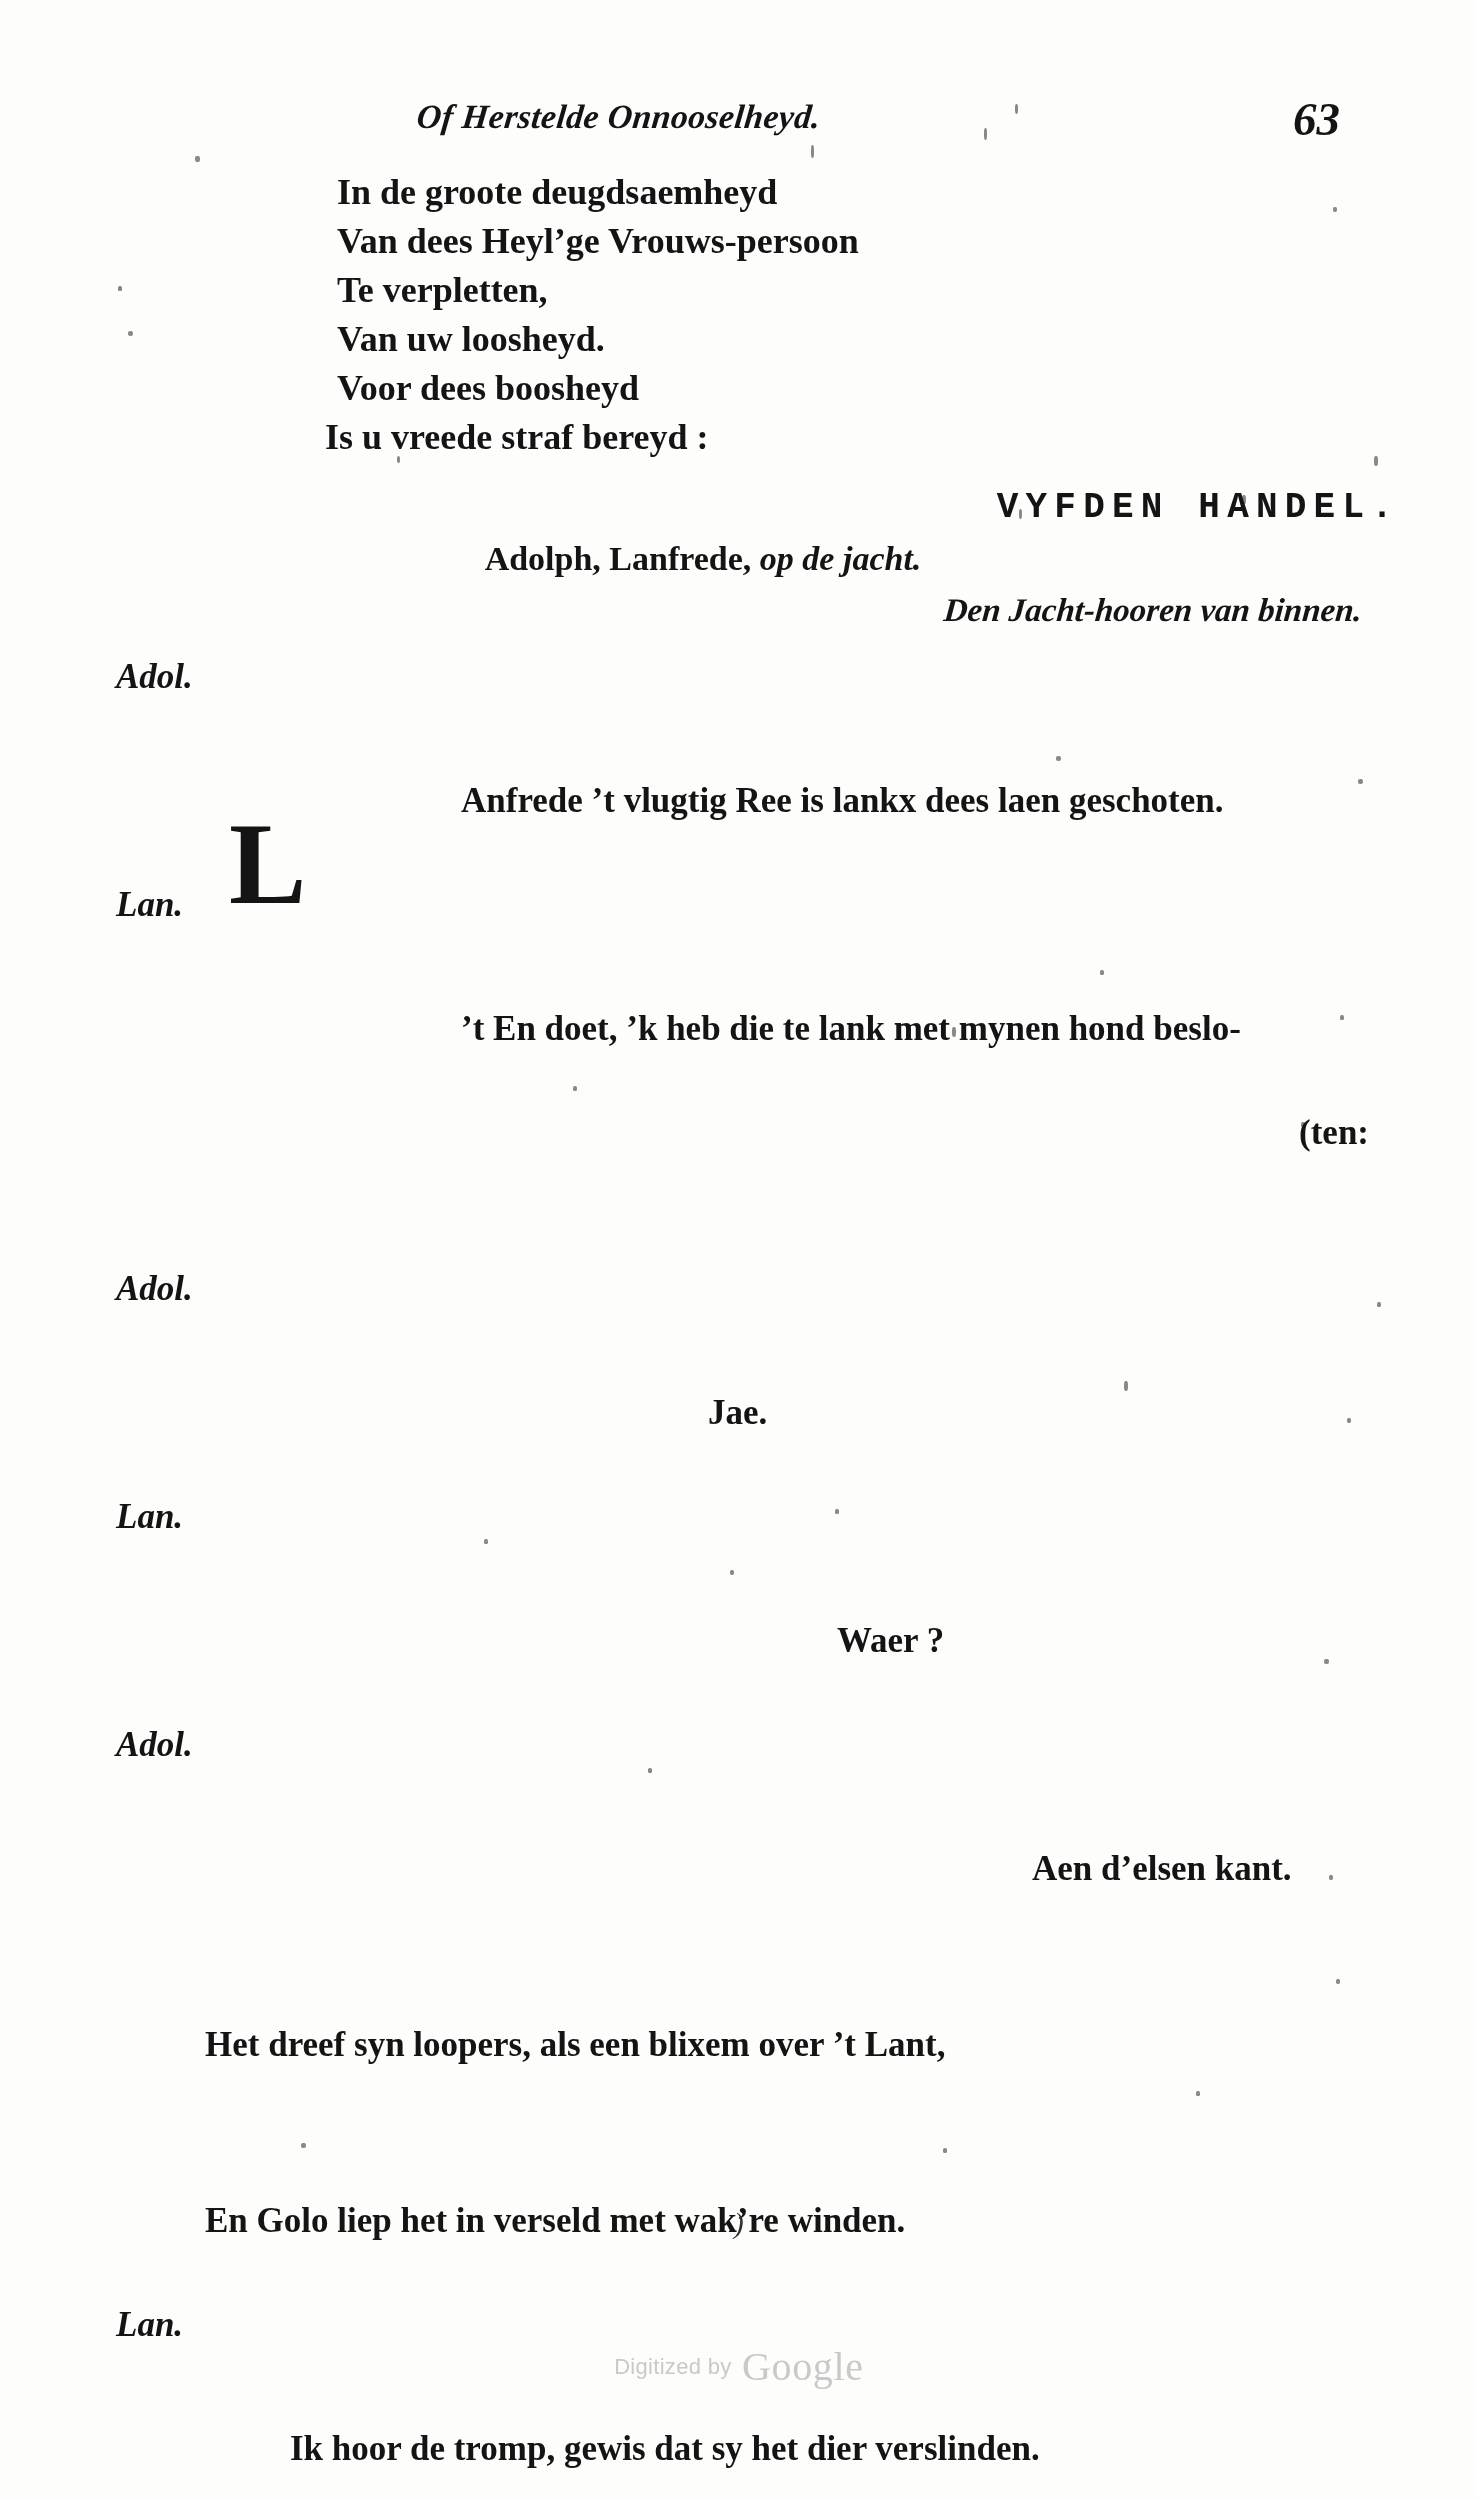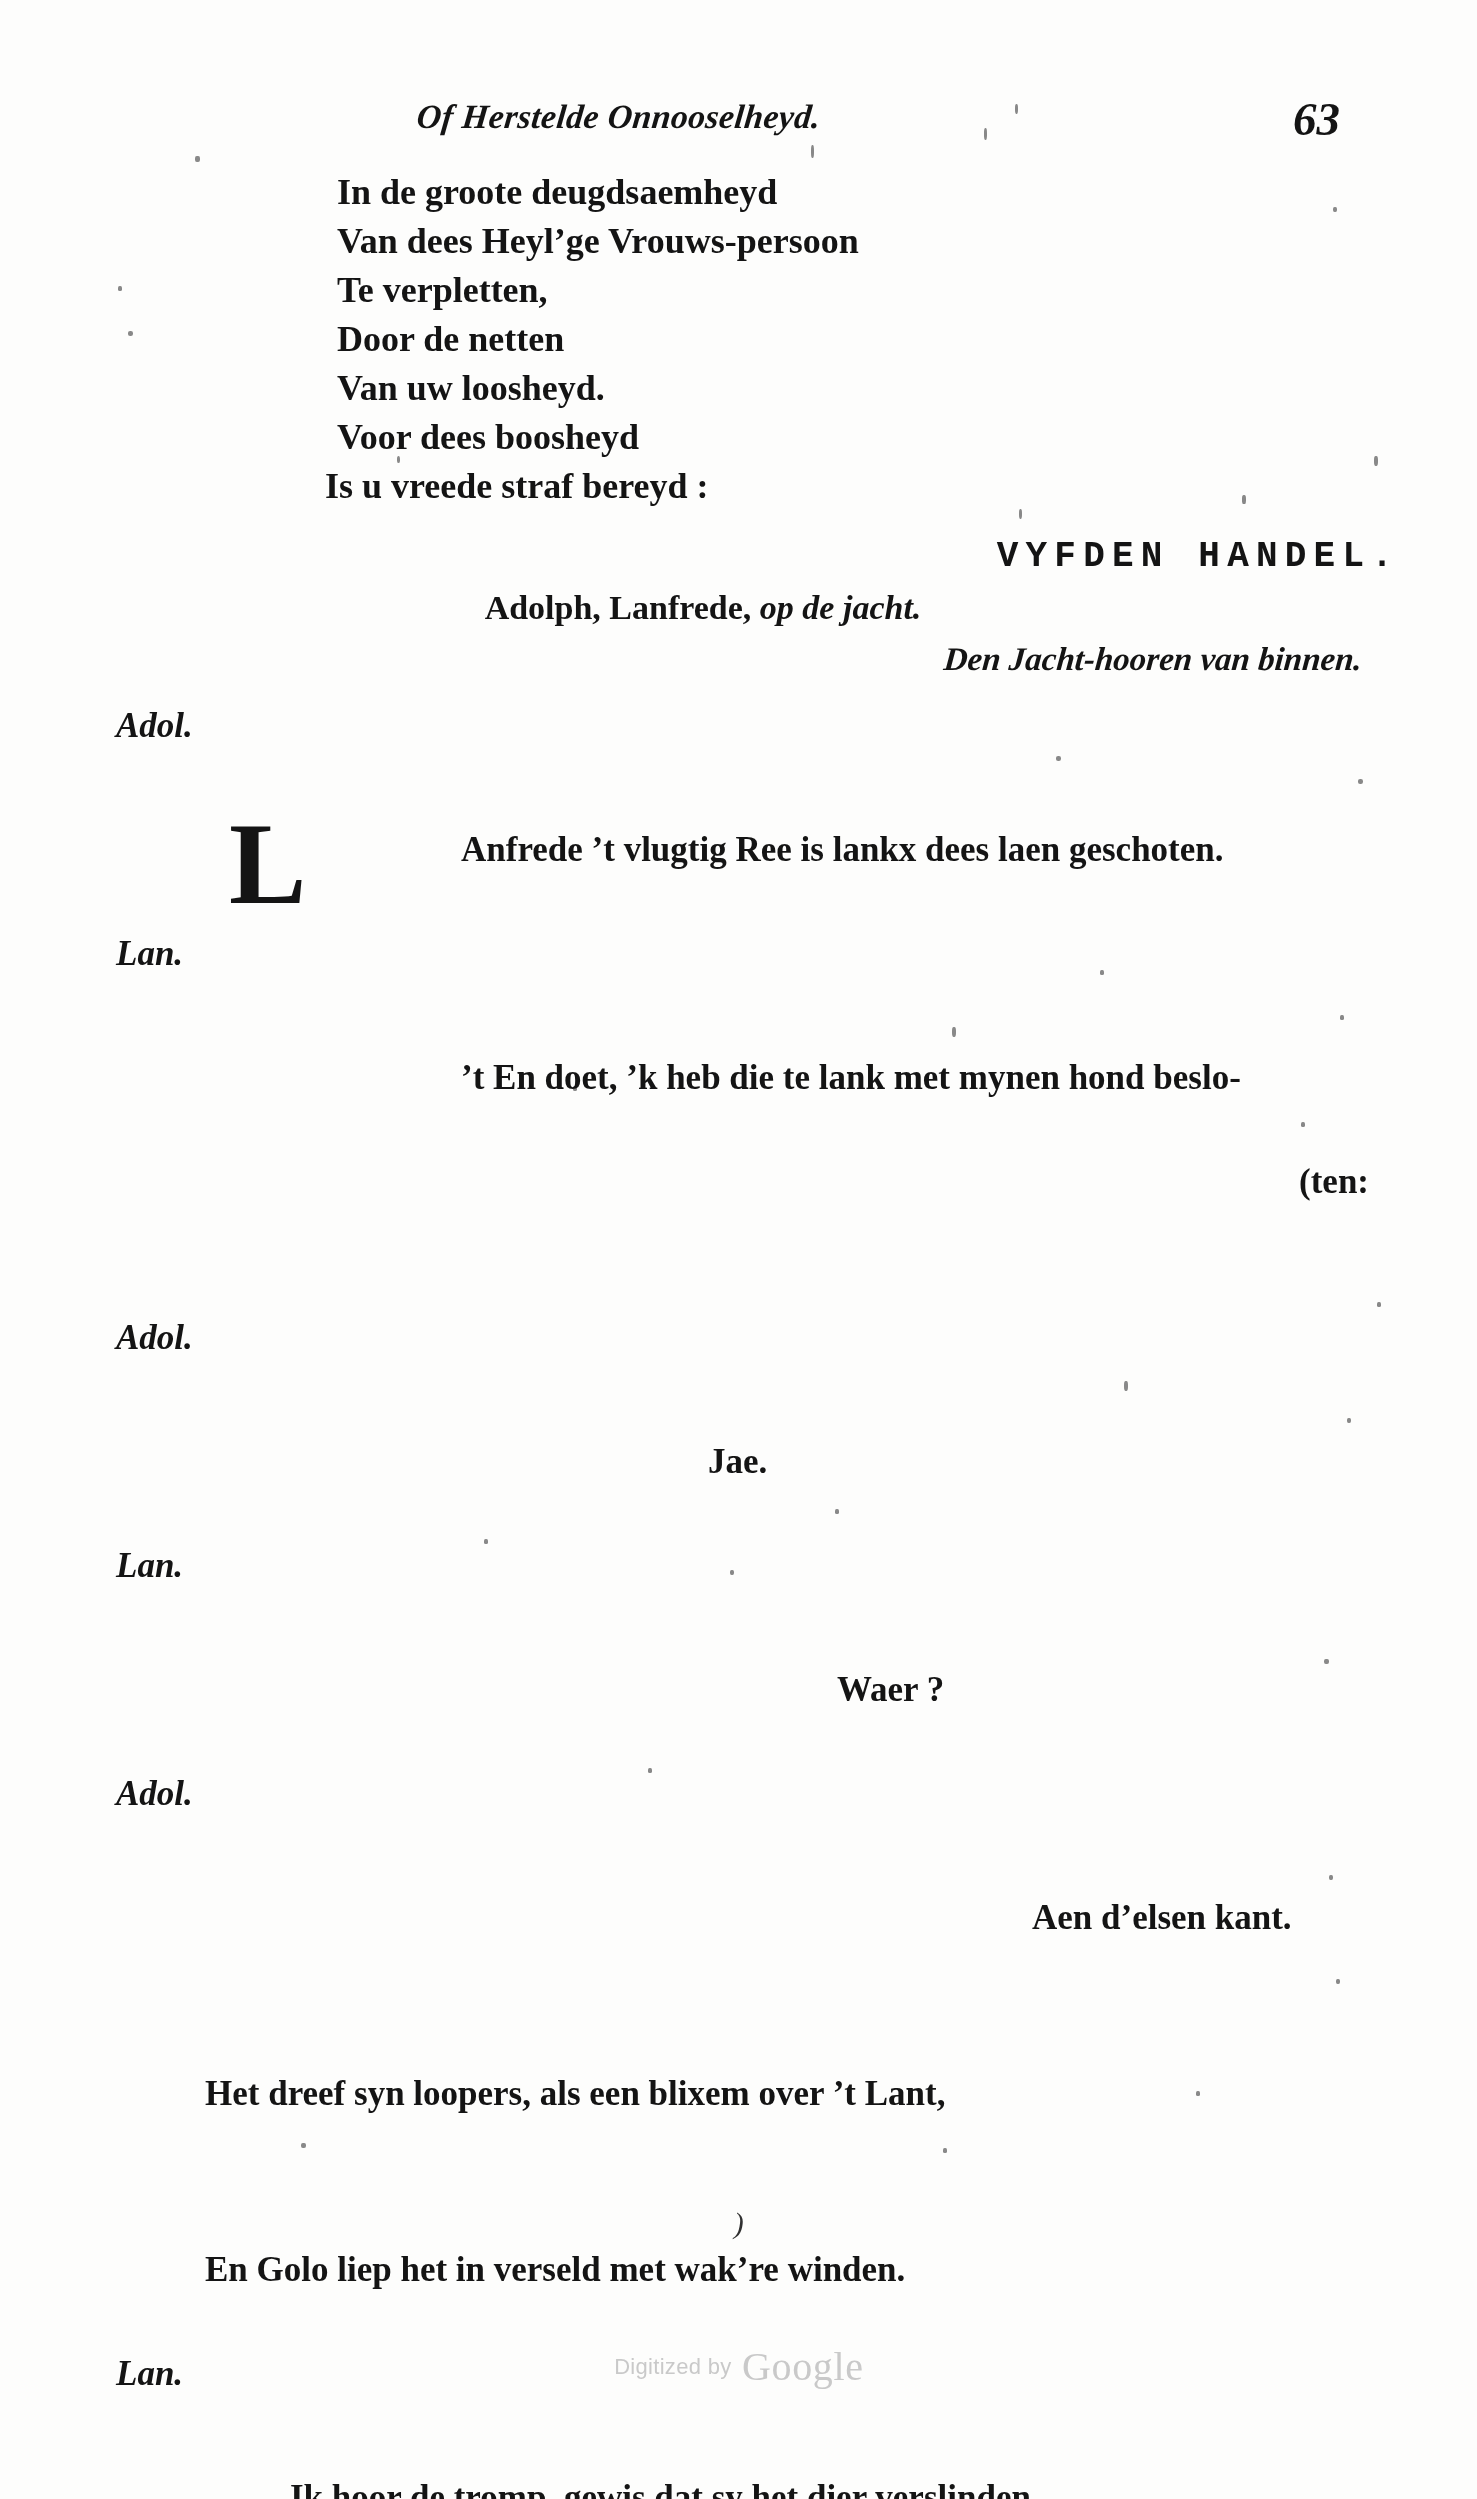--- a/index.html
+++ b/index.html
@@ -233,21 +233,20 @@
 
     <div class="runhead">
       <div class="runhead-title">Of Herstelde Onnooselheyd.</div>
       <div class="folio">63</div>
     </div>
 
     <div class="stanza">
       <div class="vline">In de groote deugdsaemheyd</div>
       <div class="vline">Van dees Heyl’ge Vrouws-persoon</div>
       <div class="vline">Te verpletten,</div>
-      <div class="vline">Door de netten</div>
       <div class="vline">Van uw loosheyd.</div>
       <div class="vline">Voor dees boosheyd</div>
       <div class="vline ind-1">Is u vreede straf bereyd :</div>
     </div>
 
     <div class="act-head">VYFDEN HANDEL.</div>
     <div class="cast-line"><span>Adolph, Lanfrede,</span><span class="it"> <span>op de jacht.</span></span></div>
     <div class="stage-right">Den Jacht-hooren van binnen.</div>
 
     <div class="body-block">

